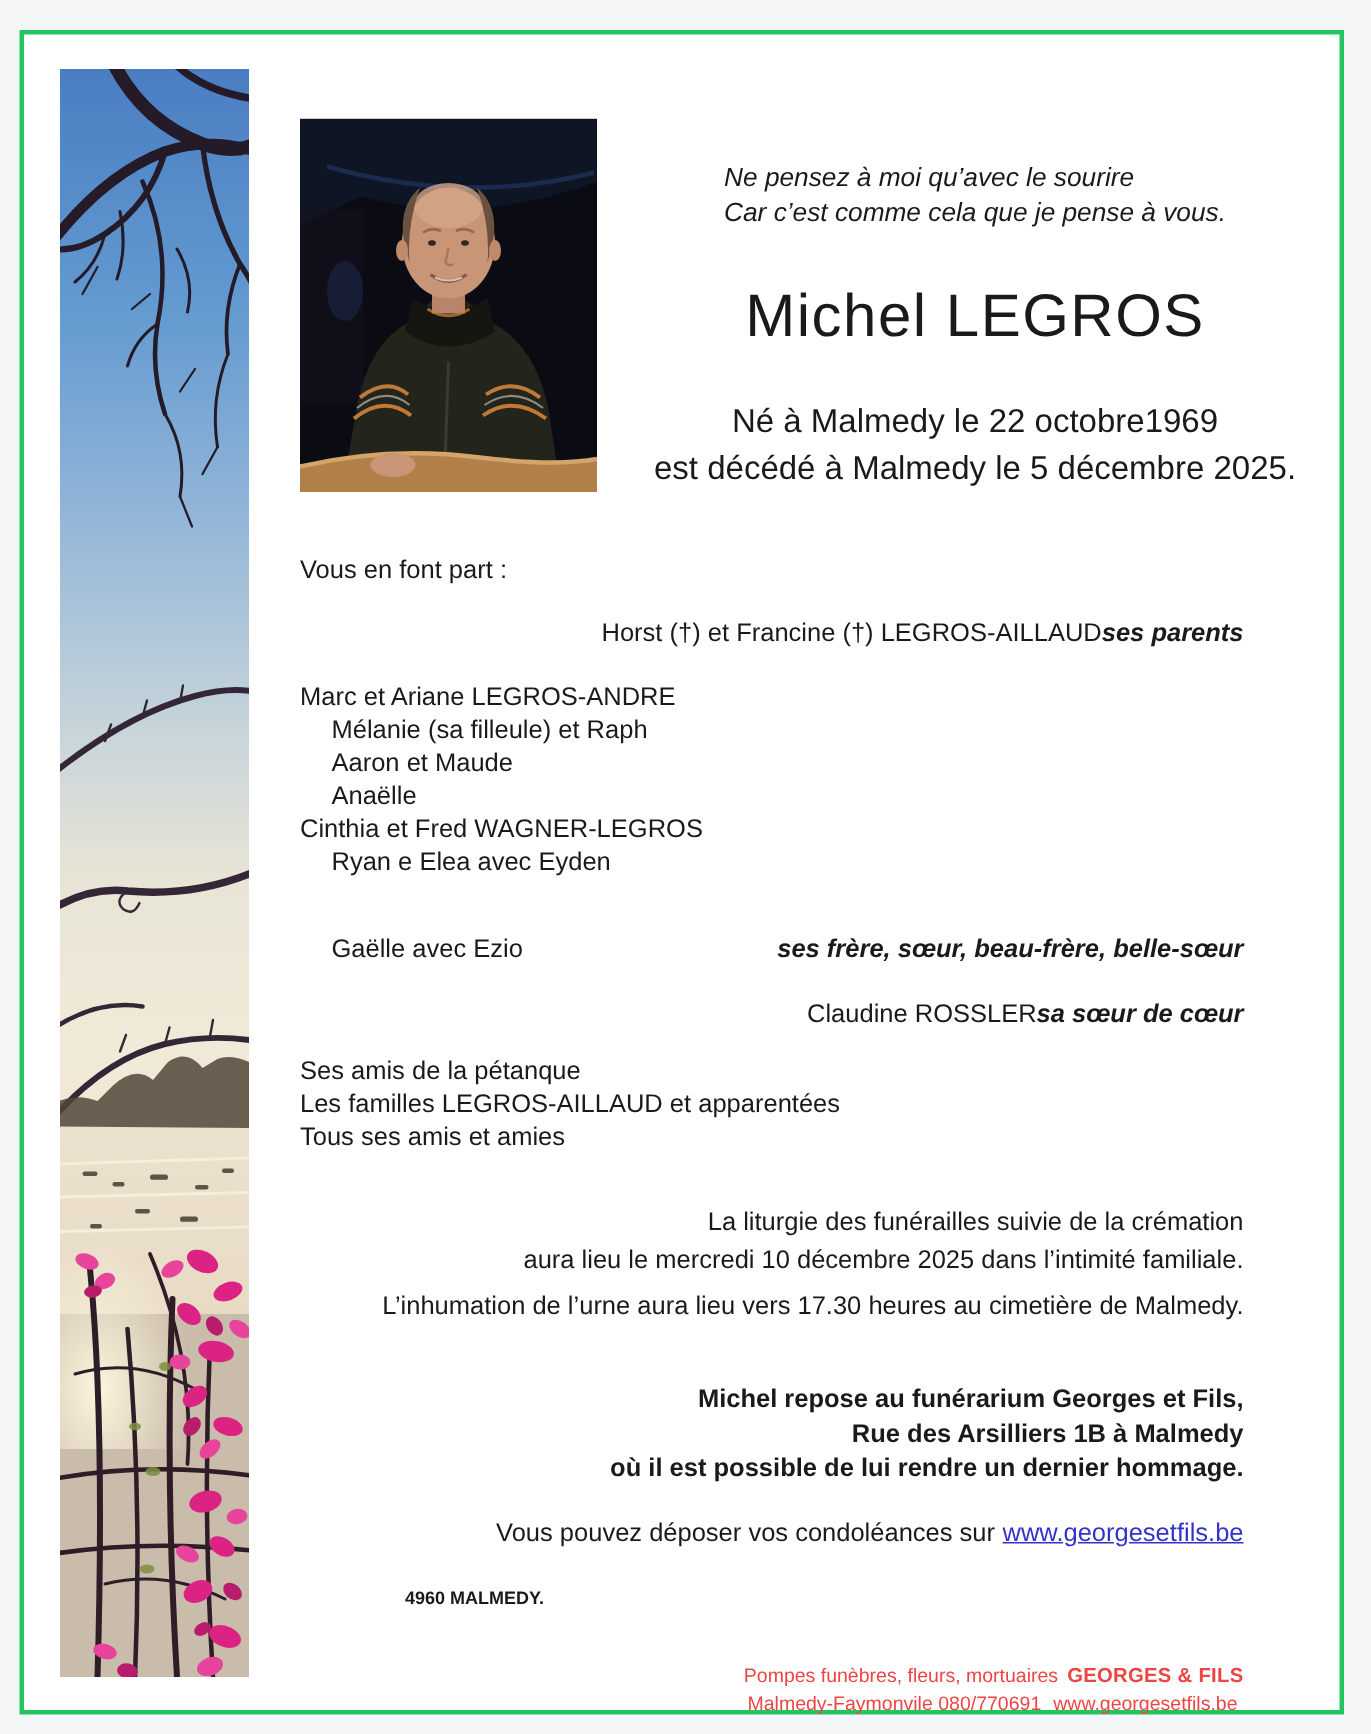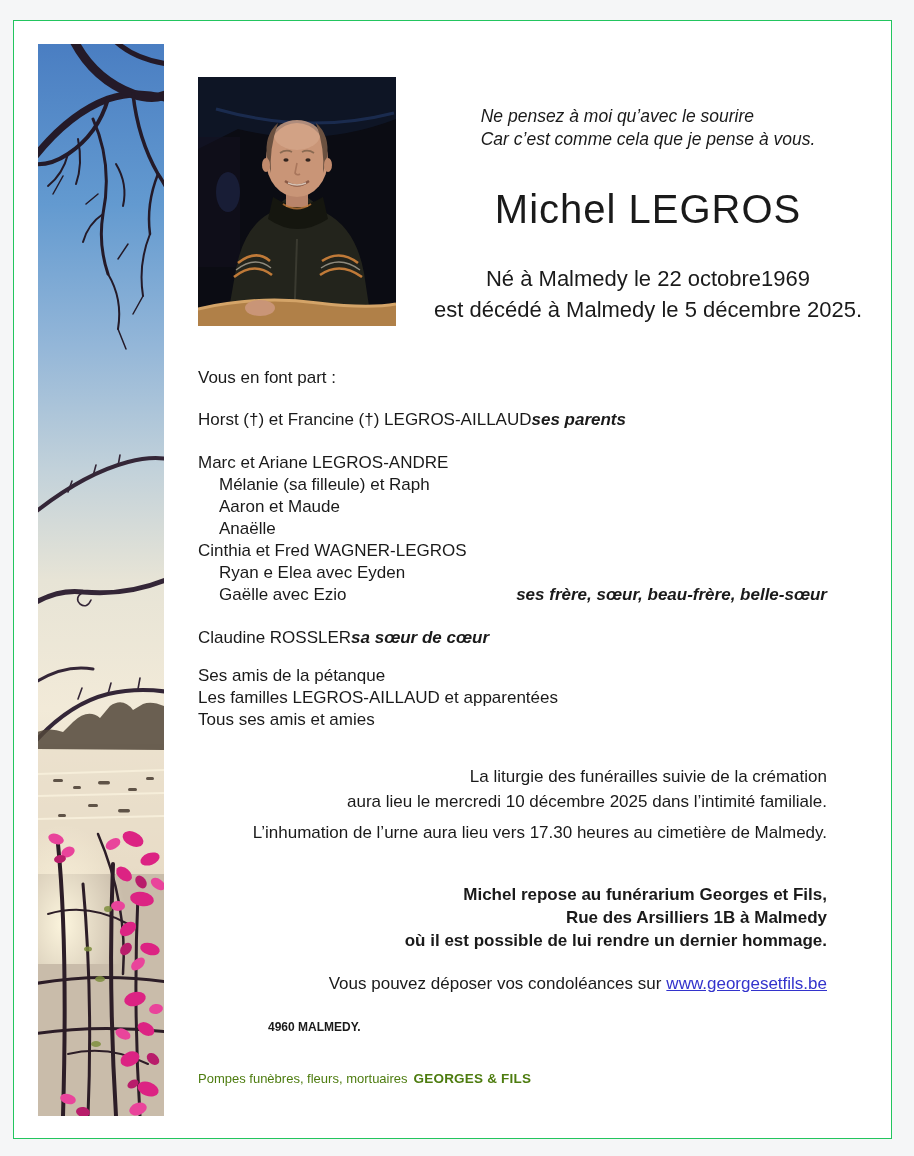--- a/index.html
+++ b/index.html
@@ -8,53 +8,53 @@
     min-height:1156px;
     width:914px;
     font-family:"Liberation Sans", sans-serif;
     color:#1a1a1a;
   }
   .page{
     position:relative;
     width:877px;height:1117px;
     margin:20px 0 0 13px;
     background:#ffffff;
-    border:1px solid #22c55e;
+    border:3px solid #22c55e;
   }
   .sidebar-photo{
     position:absolute;left:24px;top:23px;width:126px;height:1072px;overflow:hidden;
   }
   .sidebar-photo svg{display:block;width:100%;height:100%;}
   .content{
     position:absolute;left:184px;top:56px;width:629px;
   }
   .header-row{display:flex;}
   .portrait{width:198px;height:249px;flex:none;overflow:hidden;}
   .portrait svg{display:block;width:100%;height:100%;}
   .header-text{flex:1;display:flex;flex-direction:column;align-items:center;padding:28px 0 0 38px;}
   .quote{font-style:italic;font-size:17.5px;line-height:1.32;white-space:nowrap;}
   .deceased-name{font-weight:400;font-size:40px;letter-spacing:1px;margin:36px 0 0;white-space:nowrap;}
   .dates{margin-top:32px;text-align:center;font-size:22px;line-height:1.38;white-space:nowrap;}
   .intro{margin-top:42px;font-size:17px;}
-  .fam-row{display:flex;justify-content:flex-start;align-items:baseline;font-size:17px;margin-top:21px;line-height:22px;}
+  .fam-row{display:flex;justify-content:flex-end;align-items:baseline;font-size:17px;margin-top:21px;line-height:22px;}
   .relation{font-weight:700;font-style:italic;white-space:nowrap;}
   .fam-block{margin-top:21px;}
   .fam-line{font-size:17px;line-height:22px;}
   .indent{padding-left:21px;}
-  .flexline{display:flex;justify-content:space-between;align-items:flex-end;}
+  .flexline{display:flex;justify-content:space-between;align-items:flex-end;margin-top:36px;}
   .others-block{margin-top:16px;}
   .center-block{text-align:right;font-size:17px;}
   .liturgy{margin-top:33px;line-height:25px;}
   .inhumation{margin-top:8px;line-height:22px;}
   .repose{margin-top:39px;font-weight:700;line-height:23px;}
   .condolences{margin-top:21px;line-height:22px;}
   .condolences .pre-link{margin-right:5px;}
   a.site-link{color:#3333cc;text-decoration:underline;cursor:pointer;}
   .postal{margin-top:25px;padding-left:70px;font-weight:700;font-size:12px;}
-  .card-footer{margin-top:35px;text-align:left;font-size:13px;line-height:19px;color:#4d7c0f;}
+  .card-footer{margin-top:35px;text-align:right;font-size:13px;line-height:19px;color:#ef4444;}
   .brand{font-weight:700;font-size:13.5px;margin-left:6px;letter-spacing:.2px;}
   .footer-l2 span{margin:0 4px;}
 </style>
 </head>
 <body>
 
 <div class="page">
 
   <div class="sidebar-photo">
     <svg viewBox="0 0 126 1072" preserveAspectRatio="none">
@@ -285,16 +285,19 @@
     <div class="center-block condolences">
       <span class="pre-link">Vous pouvez déposer vos condoléances sur</span><a class="site-link" href="#">www.georgesetfils.be</a>
     </div>
 
     <div class="postal">4960 MALMEDY.</div>
 
     <div class="card-footer">
       <div>
         <span>Pompes funèbres, fleurs, mortuaires</span><span class="brand">GEORGES &amp; FILS</span>
       </div>
+      <div class="footer-l2">
+        <span>Malmedy-Faymonvile 080/770691</span><span>www.georgesetfils.be</span>
+      </div>
     </div>
 
   </div>
 </div>
 
 </body></html>

